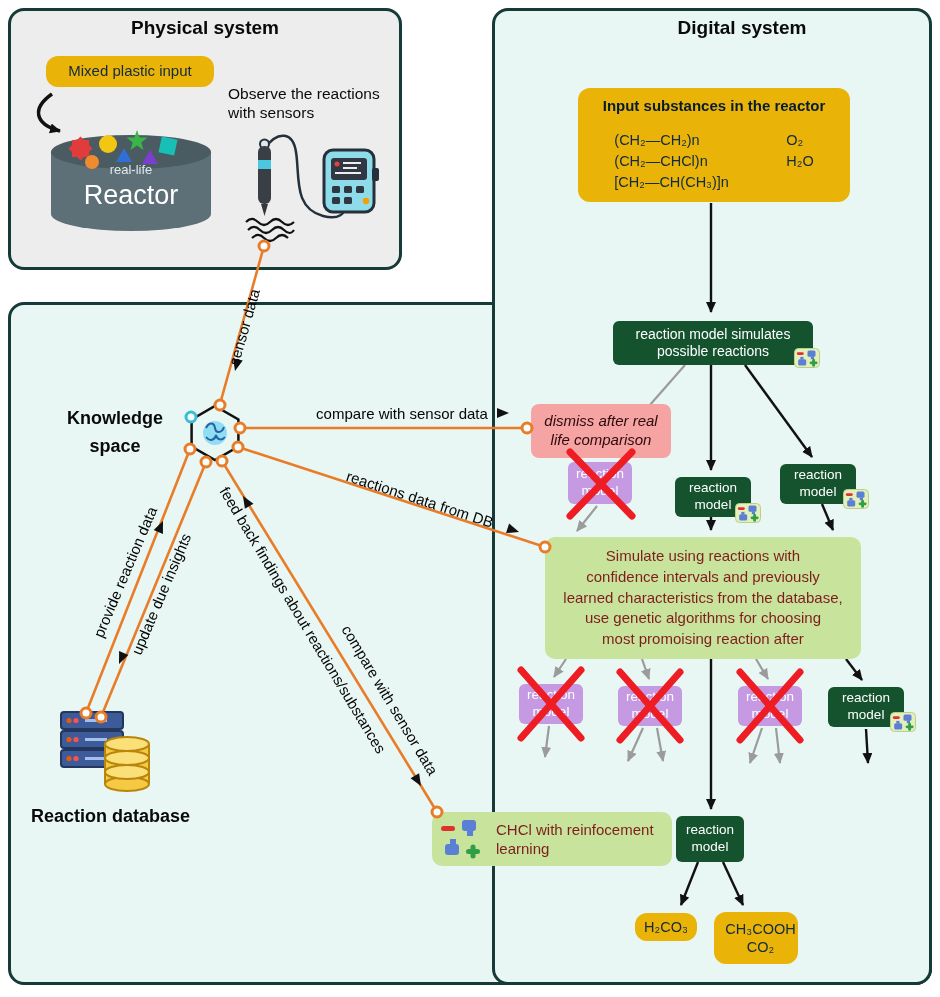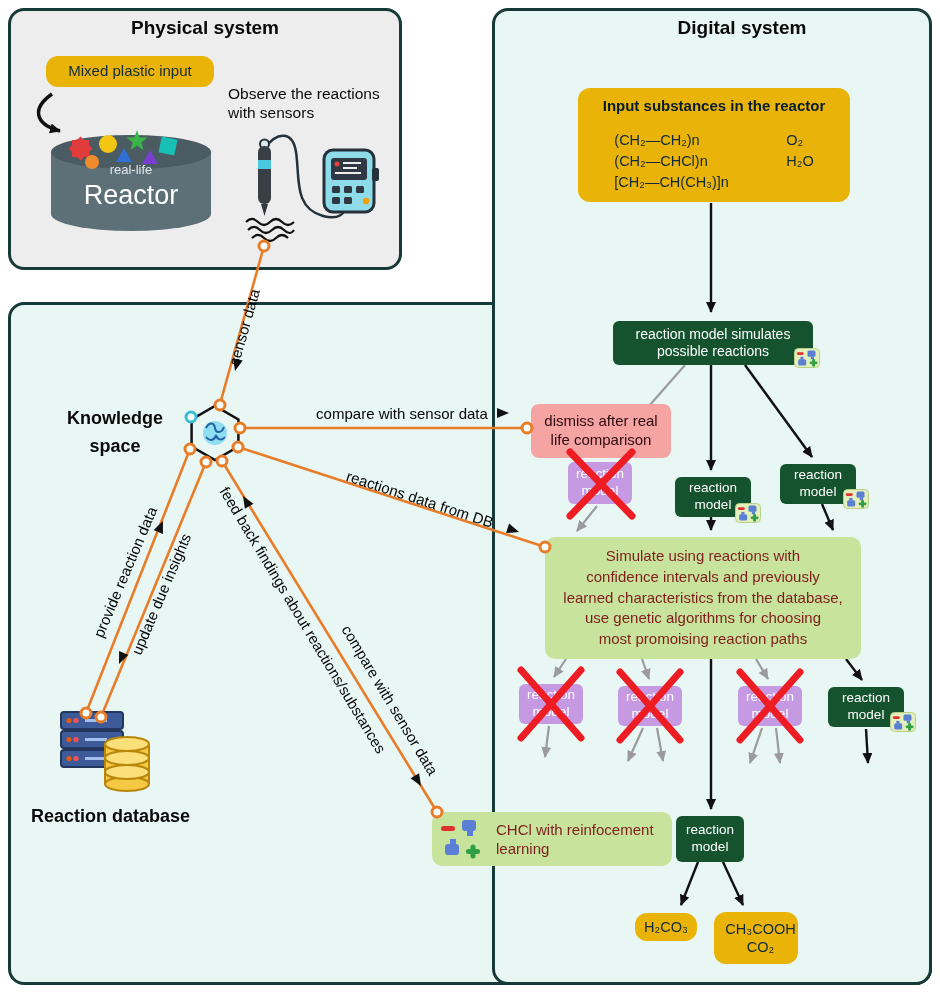--- a/index.html
+++ b/index.html
@@ -7,21 +7,21 @@
           font-family:"Liberation Sans", sans-serif;color:#0a0a0a;overflow:hidden;}
   .frame{position:absolute;border:3px solid #163a38;border-radius:16px;box-sizing:content-box;}
   .mint{background:#e8f7f3;}
   .gray{background:#ededed;}
   .sec-title{position:absolute;text-align:center;font-size:19px;font-weight:bold;z-index:3;}
   .node{position:absolute;box-sizing:border-box;display:flex;flex-direction:column;
         align-items:center;justify-content:center;text-align:center;z-index:3;line-height:1.25;}
   .blue{background:#eab308;border-radius:12px;color:#102a3e;}
   .purple{background:#14532d;border-radius:6px;color:#fff;}
   .lavender{background:#c59ae3;border-radius:6px;color:#fff;}
-  .pink{background:#f5a3a3;border-radius:8px;color:#2d0a0a;}
+  .pink{background:#f5a3a3;border-radius:8px;color:#2d0a0a;font-style:italic;}
   .greenbox{background:#c8e39c;border-radius:10px;color:#7f1d1d;}
   .lines-layer{position:absolute;left:0;top:0;z-index:2;pointer-events:none;}
   .overlay-layer{position:absolute;left:0;top:0;z-index:5;pointer-events:none;}
   .icon-layer{position:absolute;z-index:3;}
   .mini{position:absolute;z-index:4;}
   .edge-label{position:absolute;font-size:15px;white-space:nowrap;z-index:6;color:#050505;}
   .big-label{position:absolute;font-weight:bold;font-size:18px;text-align:center;z-index:3;line-height:28px;}
   .ib-title{font-weight:bold;font-size:15px;margin-bottom:15px;color:#061c30;}
   .ib-grid{display:grid;grid-template-columns:172px auto;text-align:left;font-size:14.5px;line-height:21px;}
   .sim-line{font-size:15px;line-height:1.38;}
@@ -188,21 +188,21 @@
   <div class="node purple small-model" style="left:780px;top:464px;width:76px;height:40px;">
     <div>reaction</div>
     <div>model</div>
   </div>
 
   <div class="node greenbox" style="left:545px;top:537px;width:316px;height:122px;">
     <div class="sim-line">Simulate using reactions with</div>
     <div class="sim-line">confidence intervals and previously</div>
     <div class="sim-line">learned characteristics from the database,</div>
     <div class="sim-line">use genetic algorithms for choosing</div>
-    <div class="sim-line">most promoising reaction paths</div>
+    <div class="sim-line">most promoising reaction after</div>
   </div>
 
   <div class="node lavender small-model" style="left:519px;top:684px;width:64px;height:40px;">
     <div>reaction</div>
     <div>model</div>
   </div>
   <div class="node lavender small-model" style="left:618px;top:686px;width:64px;height:40px;">
     <div>reaction</div>
     <div>model</div>
   </div>

